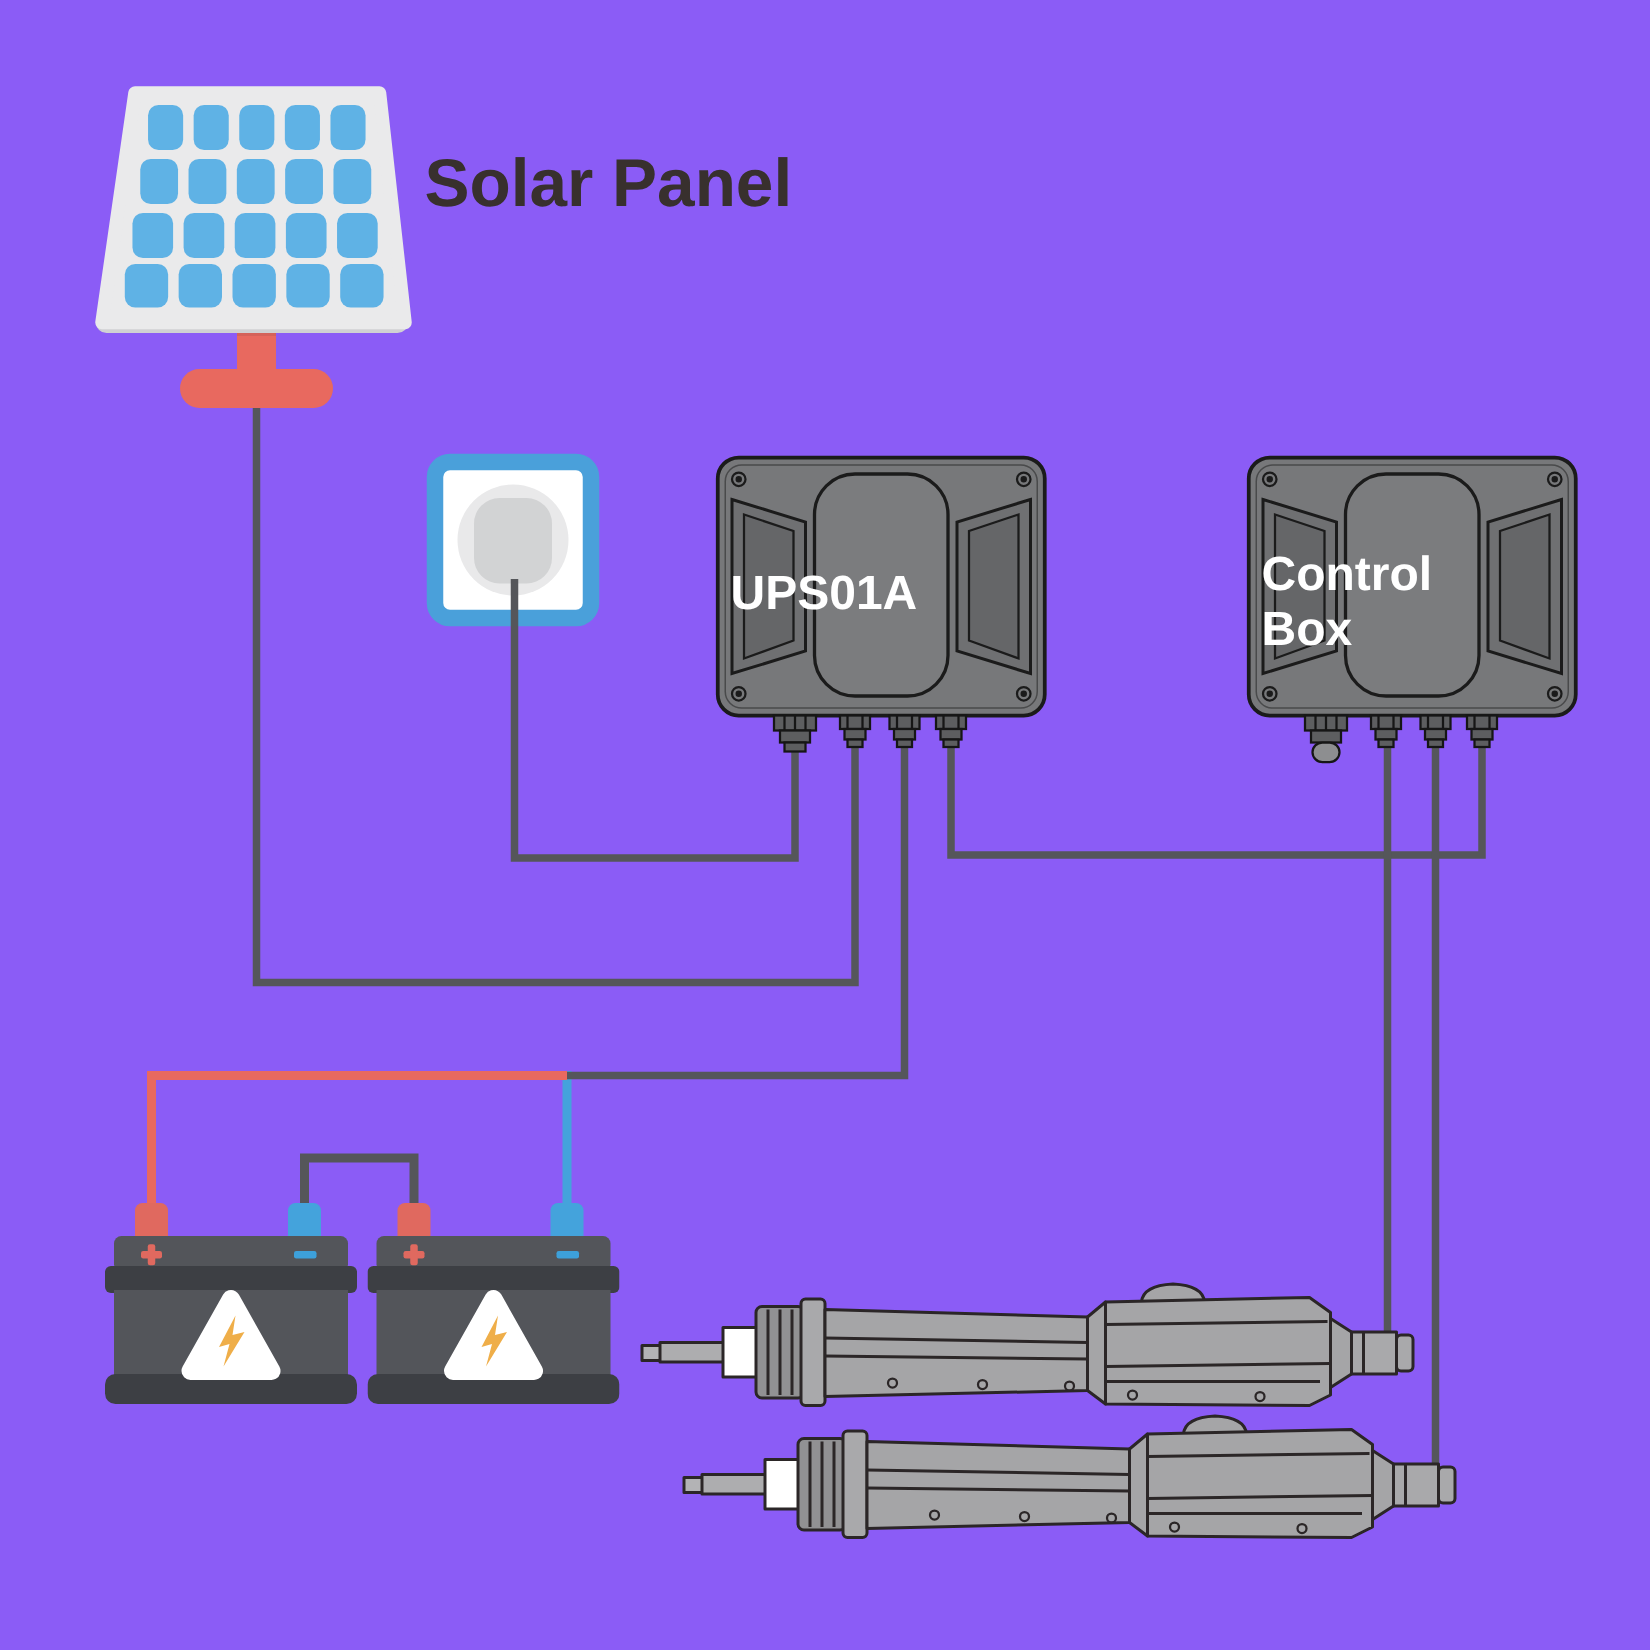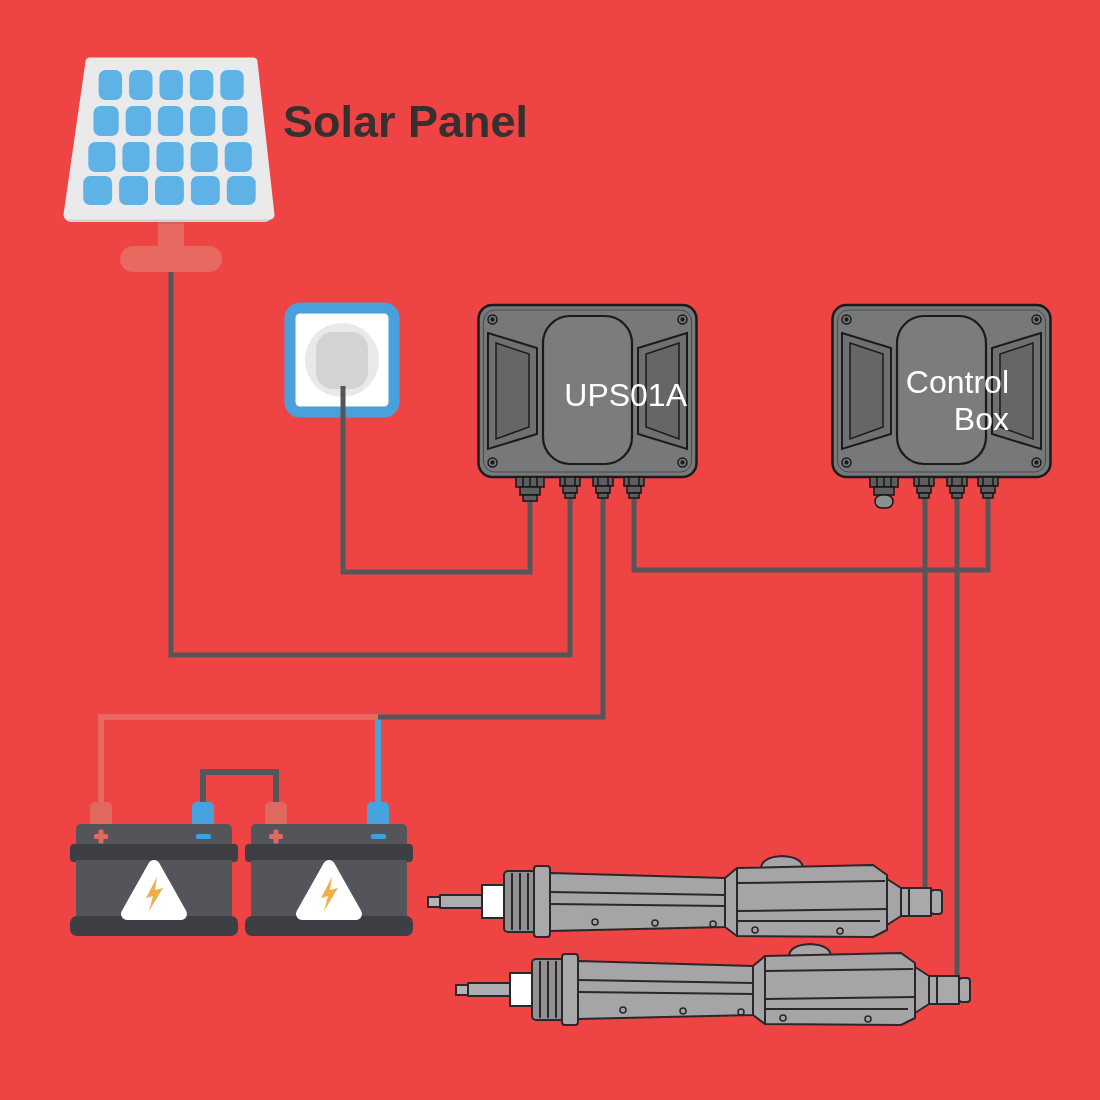--- a/index.html
+++ b/index.html
@@ -1,20 +1,20 @@
 <!DOCTYPE html>
 <html><head>
 <meta charset="utf-8">
 <style>
   html,body{margin:0;padding:0;background:#ffffff;}
-  .canvas{position:relative;width:1100px;height:1100px;background:#ef4444;overflow:hidden;
+  .canvas{position:relative;width:1100px;height:1100px;background:#8b5cf6;overflow:hidden;
           font-family:"Liberation Sans","DejaVu Sans",sans-serif;}
   .abs{position:absolute;}
   .label{position:absolute;color:#38302e;font-weight:600;white-space:nowrap;}
-  .box-label{position:absolute;color:#ffffff;font-weight:400;text-align:right;}
+  .box-label{position:absolute;color:#ffffff;font-weight:700;text-align:left;}
   .caption{position:absolute;color:#38302e;font-weight:600;text-align:center;}
 </style>
 </head>
 <body>
 
 <div class="canvas">
 
   <svg class="abs" style="left:284px;top:302px;" width="116" height="116" viewBox="0 0 116 116">
     <rect x="6" y="6" width="104" height="104" rx="10" fill="#ffffff" stroke="#4aa0da" stroke-width="11"></rect>
     <circle cx="58" cy="58" r="37" fill="#e9e9ea"></circle>

